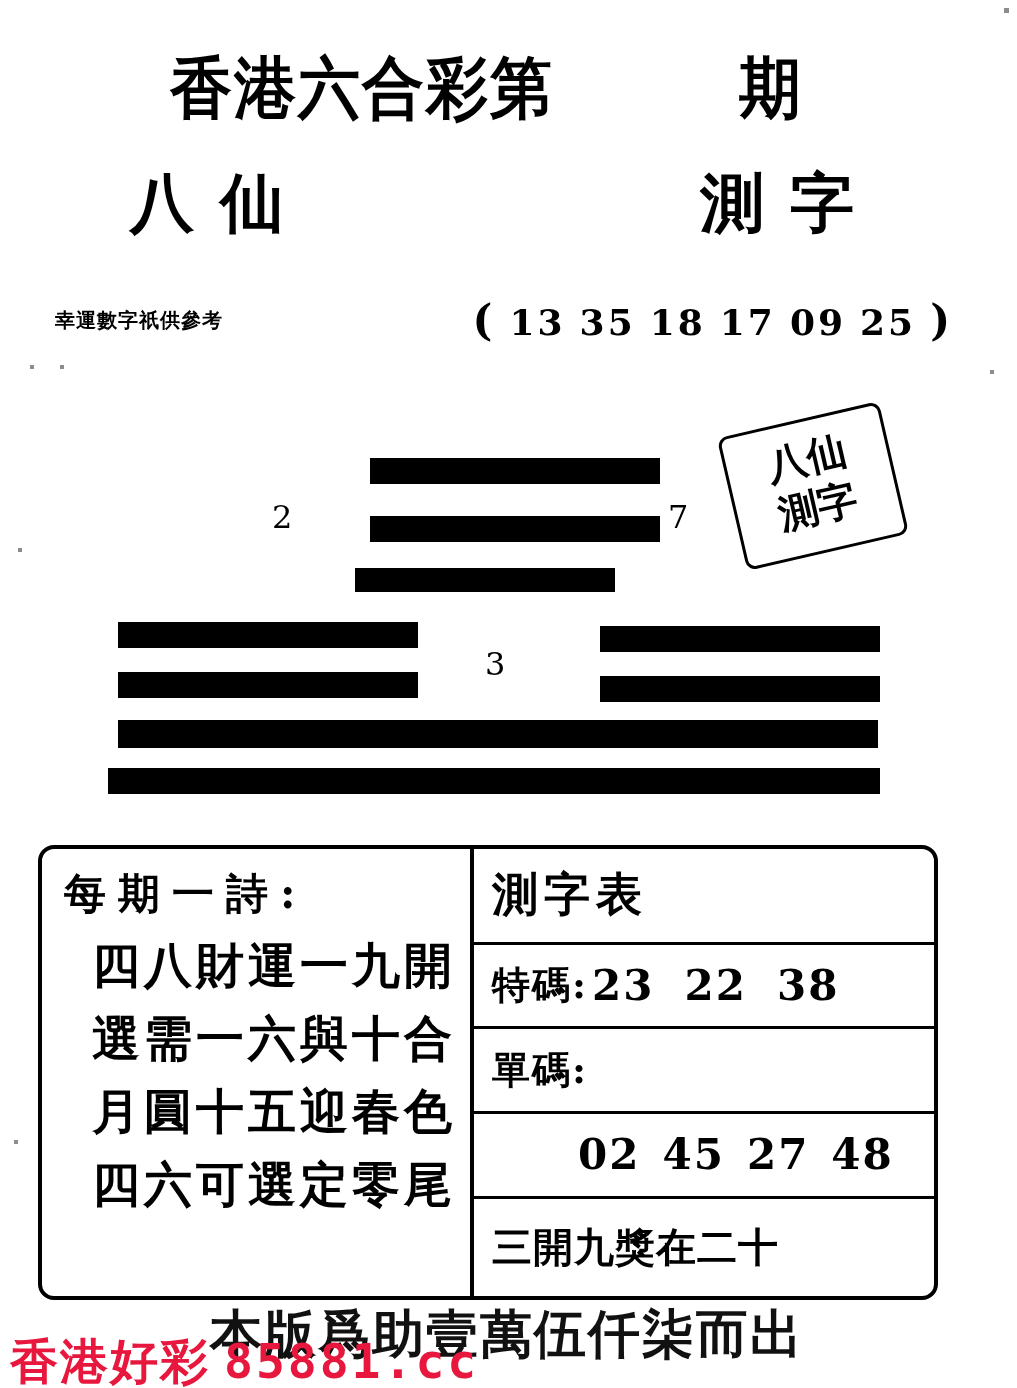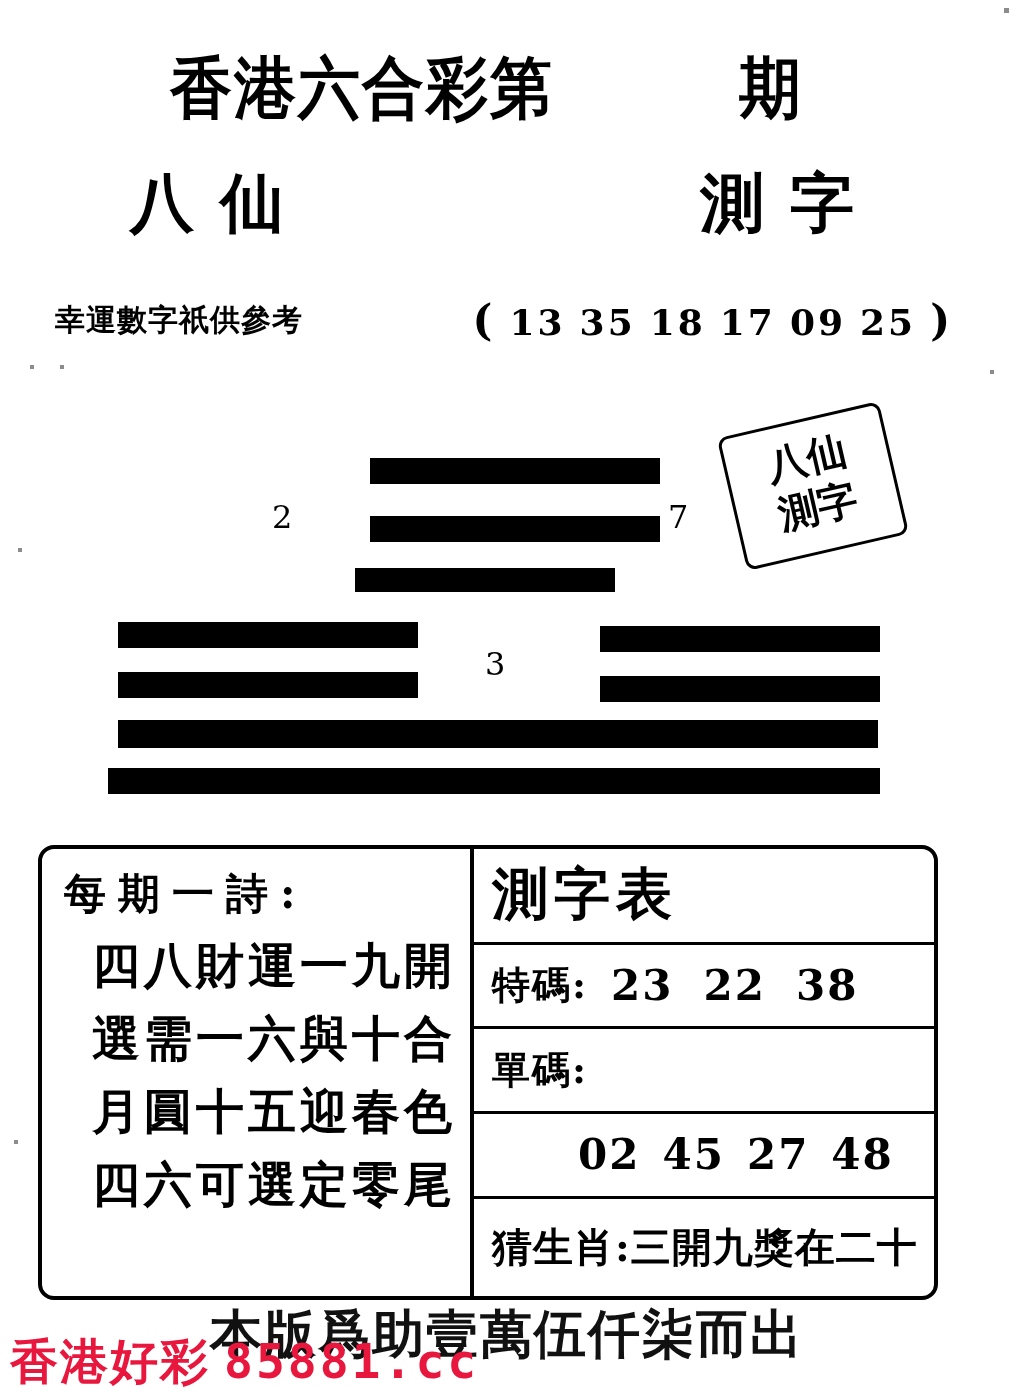--- a/index.html
+++ b/index.html
@@ -71,21 +71,21 @@
     top: 292px;
     left: 55px;
     width: 905px;
     height: 56px;
     display: flex;
     align-items: center;
     justify-content: space-between;
     white-space: nowrap;
   }
   .lucky-label {
-    font-size: 30px;
+    font-size: 20px;
     font-weight: 700;
     letter-spacing: 1px;
   }
   .lucky-numbers {
     font-size: 36px;
     font-weight: 600;
     letter-spacing: 3px;
     font-family: "DejaVu Serif", "Liberation Serif", serif;
   }
   .lucky-numbers span { margin: 0 7px; }
@@ -173,22 +173,22 @@
     flex-direction: column;
   }
   .tc-row {
     border-bottom: 3px solid #000;
     display: flex;
     align-items: center;
     padding-left: 18px;
     white-space: nowrap;
   }
   .tc-row:last-child { border-bottom: none; }
-  .tc-title { height: 100px; font-size: 56px; font-weight: 700; letter-spacing: 6px; }
-  .tc-r1, .tc-r2, .tc-r3 { height: 88px; gap: 19px; }
+  .tc-title { height: 100px; font-size: 46px; font-weight: 700; letter-spacing: 6px; }
+  .tc-r1, .tc-r2, .tc-r3 { height: 88px; }
   .tc-r4 { height: 105px; }
   .tc-label {
     font-size: 38px;
     font-weight: 700;
     letter-spacing: 2px;
   }
   .tc-nums {
     font-size: 42px;
     font-weight: 600;
     letter-spacing: 2px;
@@ -304,21 +304,20 @@
       <span class="tc-label">單碼:</span>
     </div>
 
     <div class="tc-row tc-r3">
       <span class="tc-nums indent">
         <span>02</span><span>45</span><span>27</span><span>48</span>
       </span>
     </div>
 
     <div class="tc-row tc-r4">
-      <span class="tc-zodiac">猜生肖:</span>
       <span class="tc-zodiac">三開九獎在二十</span>
     </div>
   </div>
 </div>
 
 <div class="footer-note">本版爲助壹萬伍仟柒而出</div>
 
 <div class="watermark">
   <span>香港好彩</span><span class="wm-site">85881.cc</span>
 </div>

